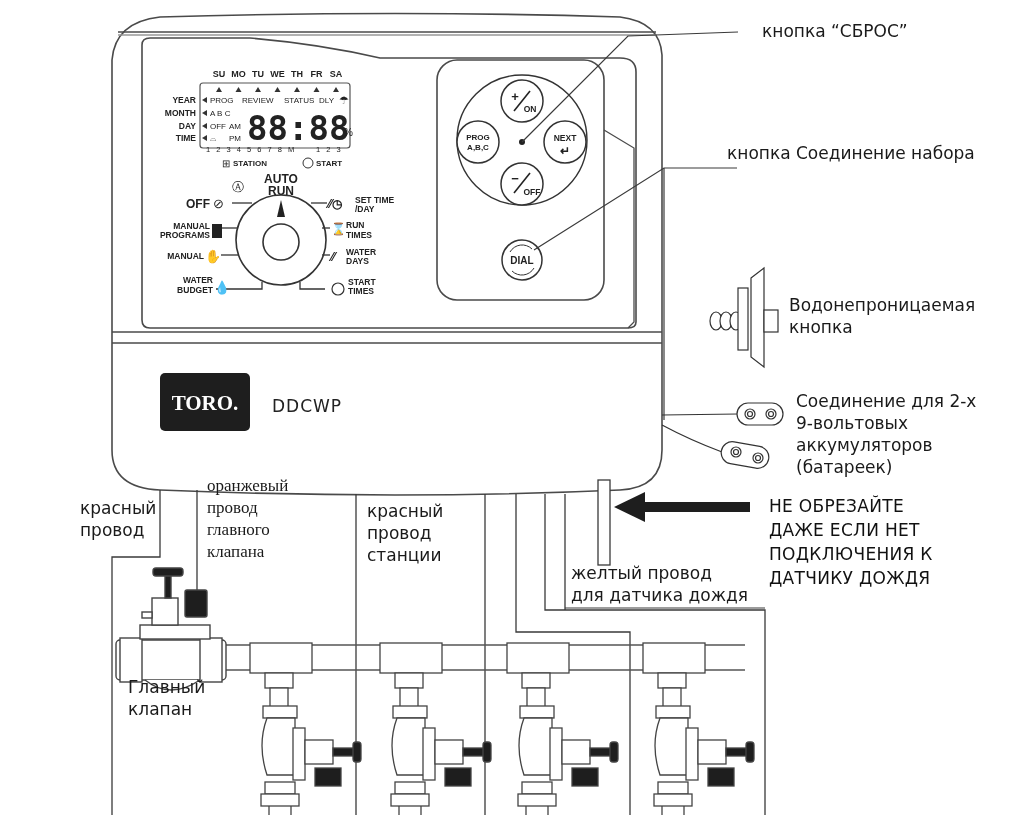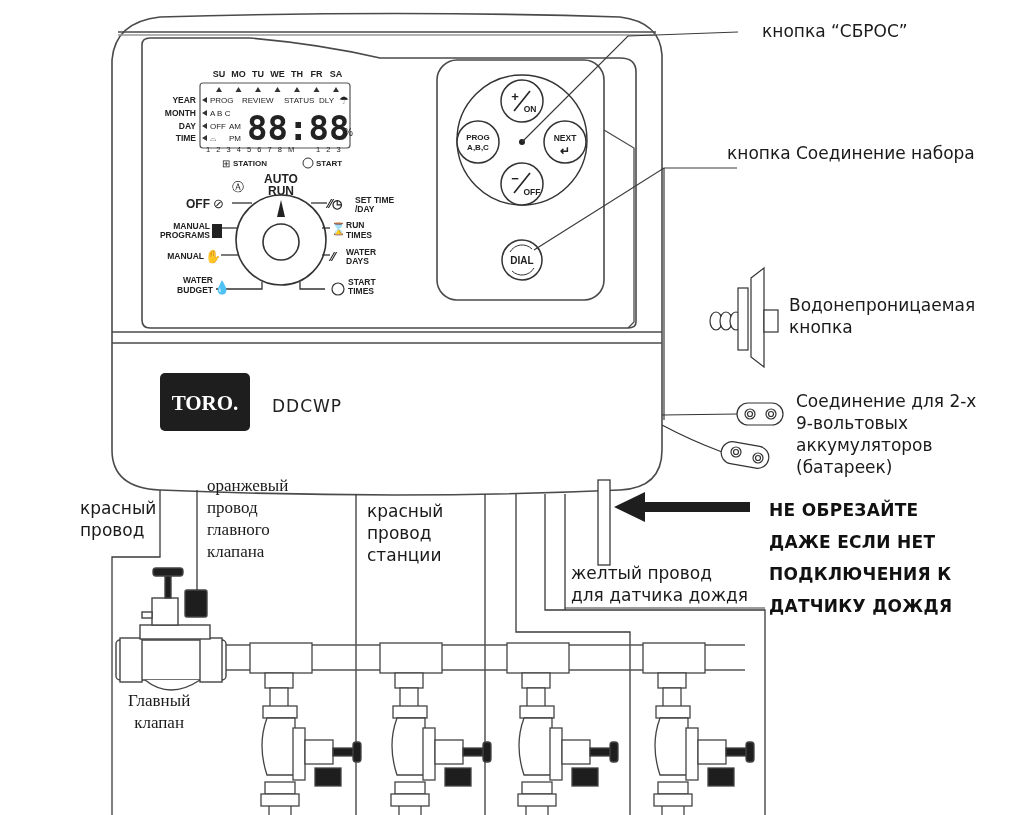--- a/index.html
+++ b/index.html
@@ -1,20 +1,20 @@
 <!DOCTYPE html>
 <html><head>
 <meta charset="utf-8">
 <style>
   html, body { margin:0; padding:0; background:#ffffff; }
   body { width:1016px; height:815px; position:relative; overflow:hidden;
          font-family:"DejaVu Sans", sans-serif; color:#1a1a1a; }
   svg#diagram { position:absolute; left:0; top:0; }
   .lbl { position:absolute; font-family:"DejaVu Sans", sans-serif; font-size:17px; line-height:22px; color:#1a1a1a; white-space:pre-line; }
-  .warn { position:absolute; font-family:"DejaVu Sans", sans-serif; font-weight:bold; font-size:17px; line-height:32px; color:#111; white-space:pre-line; letter-spacing:0.3px; }
+  .warn { position:absolute; font-family:"DejaVu Sans", sans-serif; font-weight:normal; font-size:17px; line-height:24px; color:#111; white-space:pre-line; letter-spacing:0.3px; }
   .t { font-family:"Liberation Sans", sans-serif; fill:#222; }
   .tb { font-family:"Liberation Sans", sans-serif; fill:#222; font-weight:bold; }
 </style>
 </head>
 <body>
 
 <svg id="diagram" width="1016" height="815" viewBox="0 0 1016 815" xmlns="http://www.w3.org/2000/svg">
   <defs>
     <marker id="arrowhead" markerWidth="10" markerHeight="10" refX="0" refY="5" orient="auto"></marker>
   </defs>
@@ -330,14 +330,14 @@
 клапана</div>
 <div class="lbl" style="left:367px;top:500px;">красный
 провод
 станции</div>
 <div class="lbl" style="left:571px;top:562px;">желтый провод
 для датчика дождя</div>
 <div class="warn" style="left:769px;top:494px;">НЕ ОБРЕЗАЙТЕ
 ДАЖЕ ЕСЛИ НЕТ
 ПОДКЛЮЧЕНИЯ К
 ДАТЧИКУ ДОЖДЯ</div>
-<div class="lbl" style="left:128px;top:690px;text-align:center;font-family:Liberation Serif, serif;">Главный
+<div class="lbl" style="left:128px;top:676px;">Главный
 клапан</div>
 
 </body></html>

